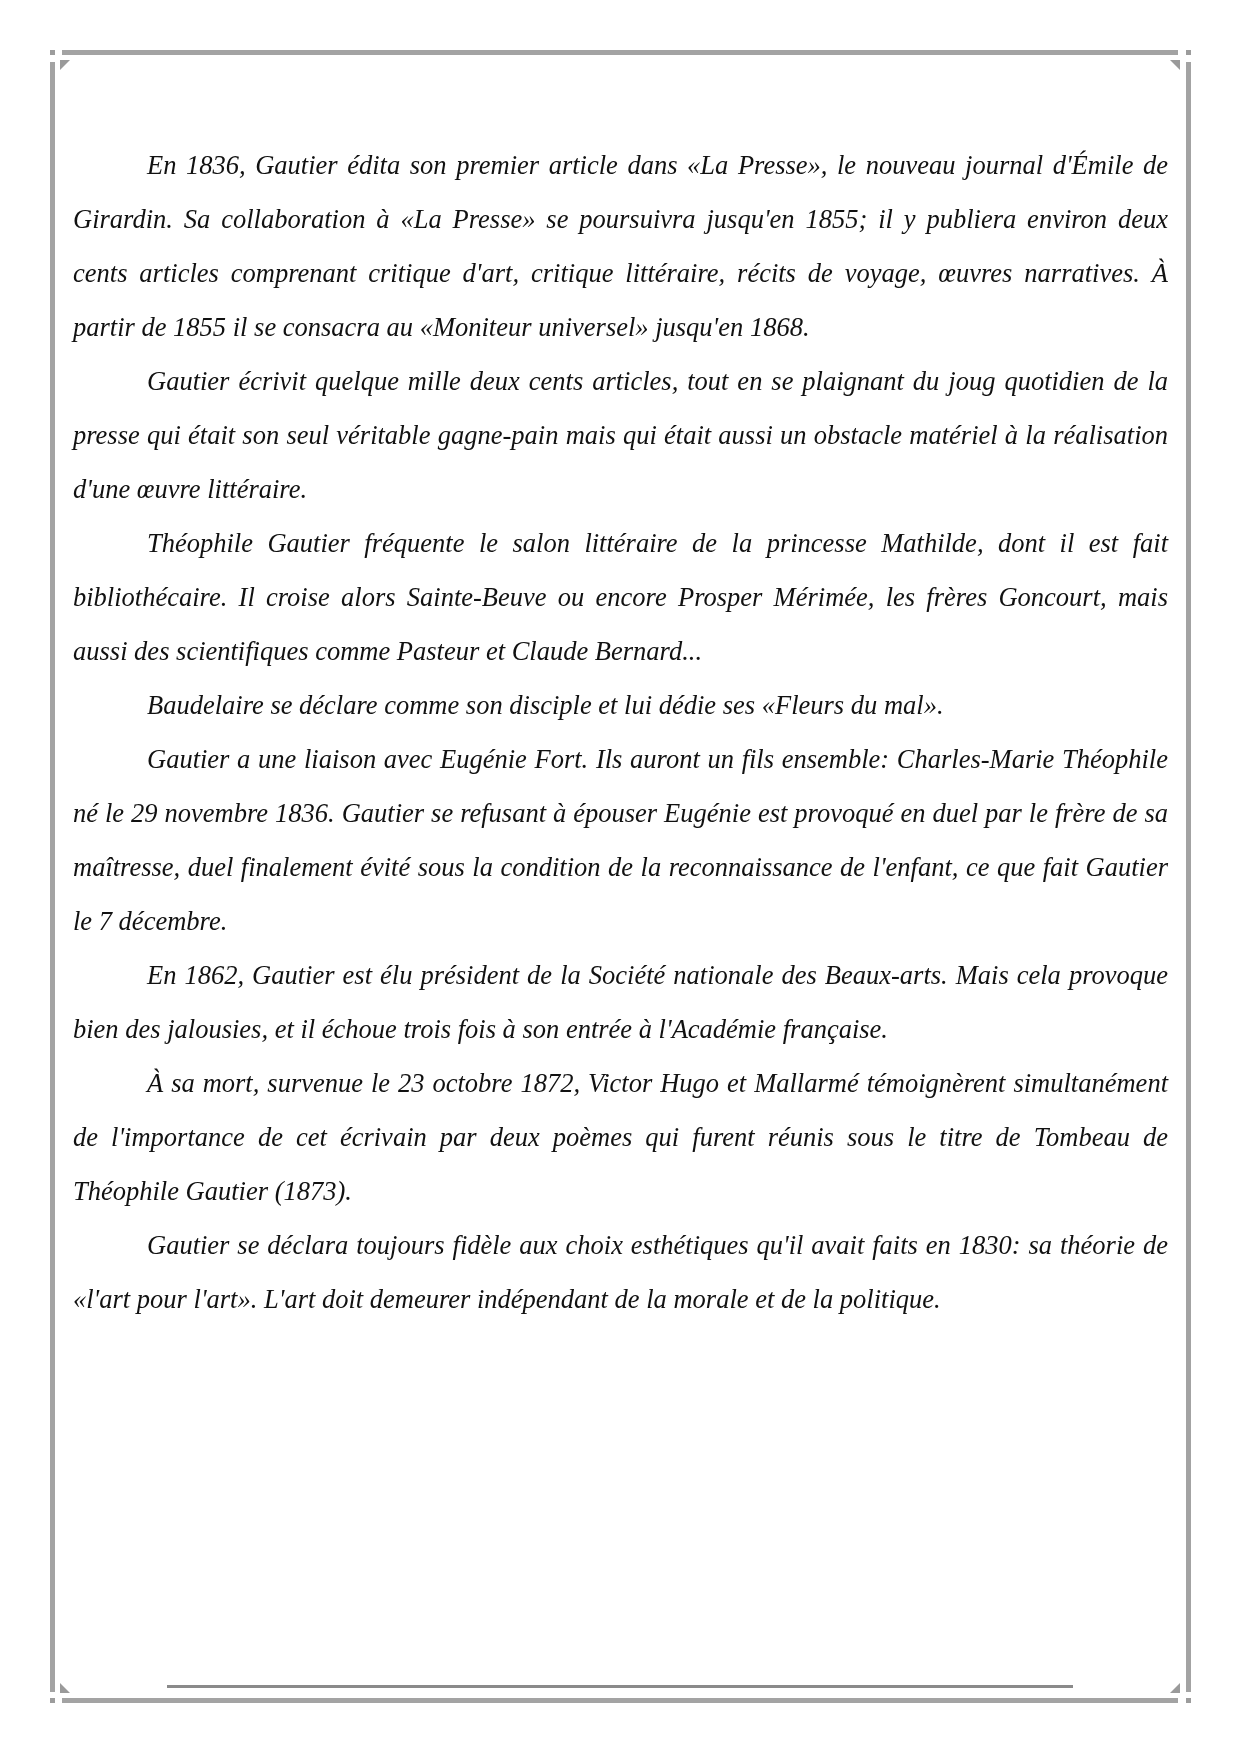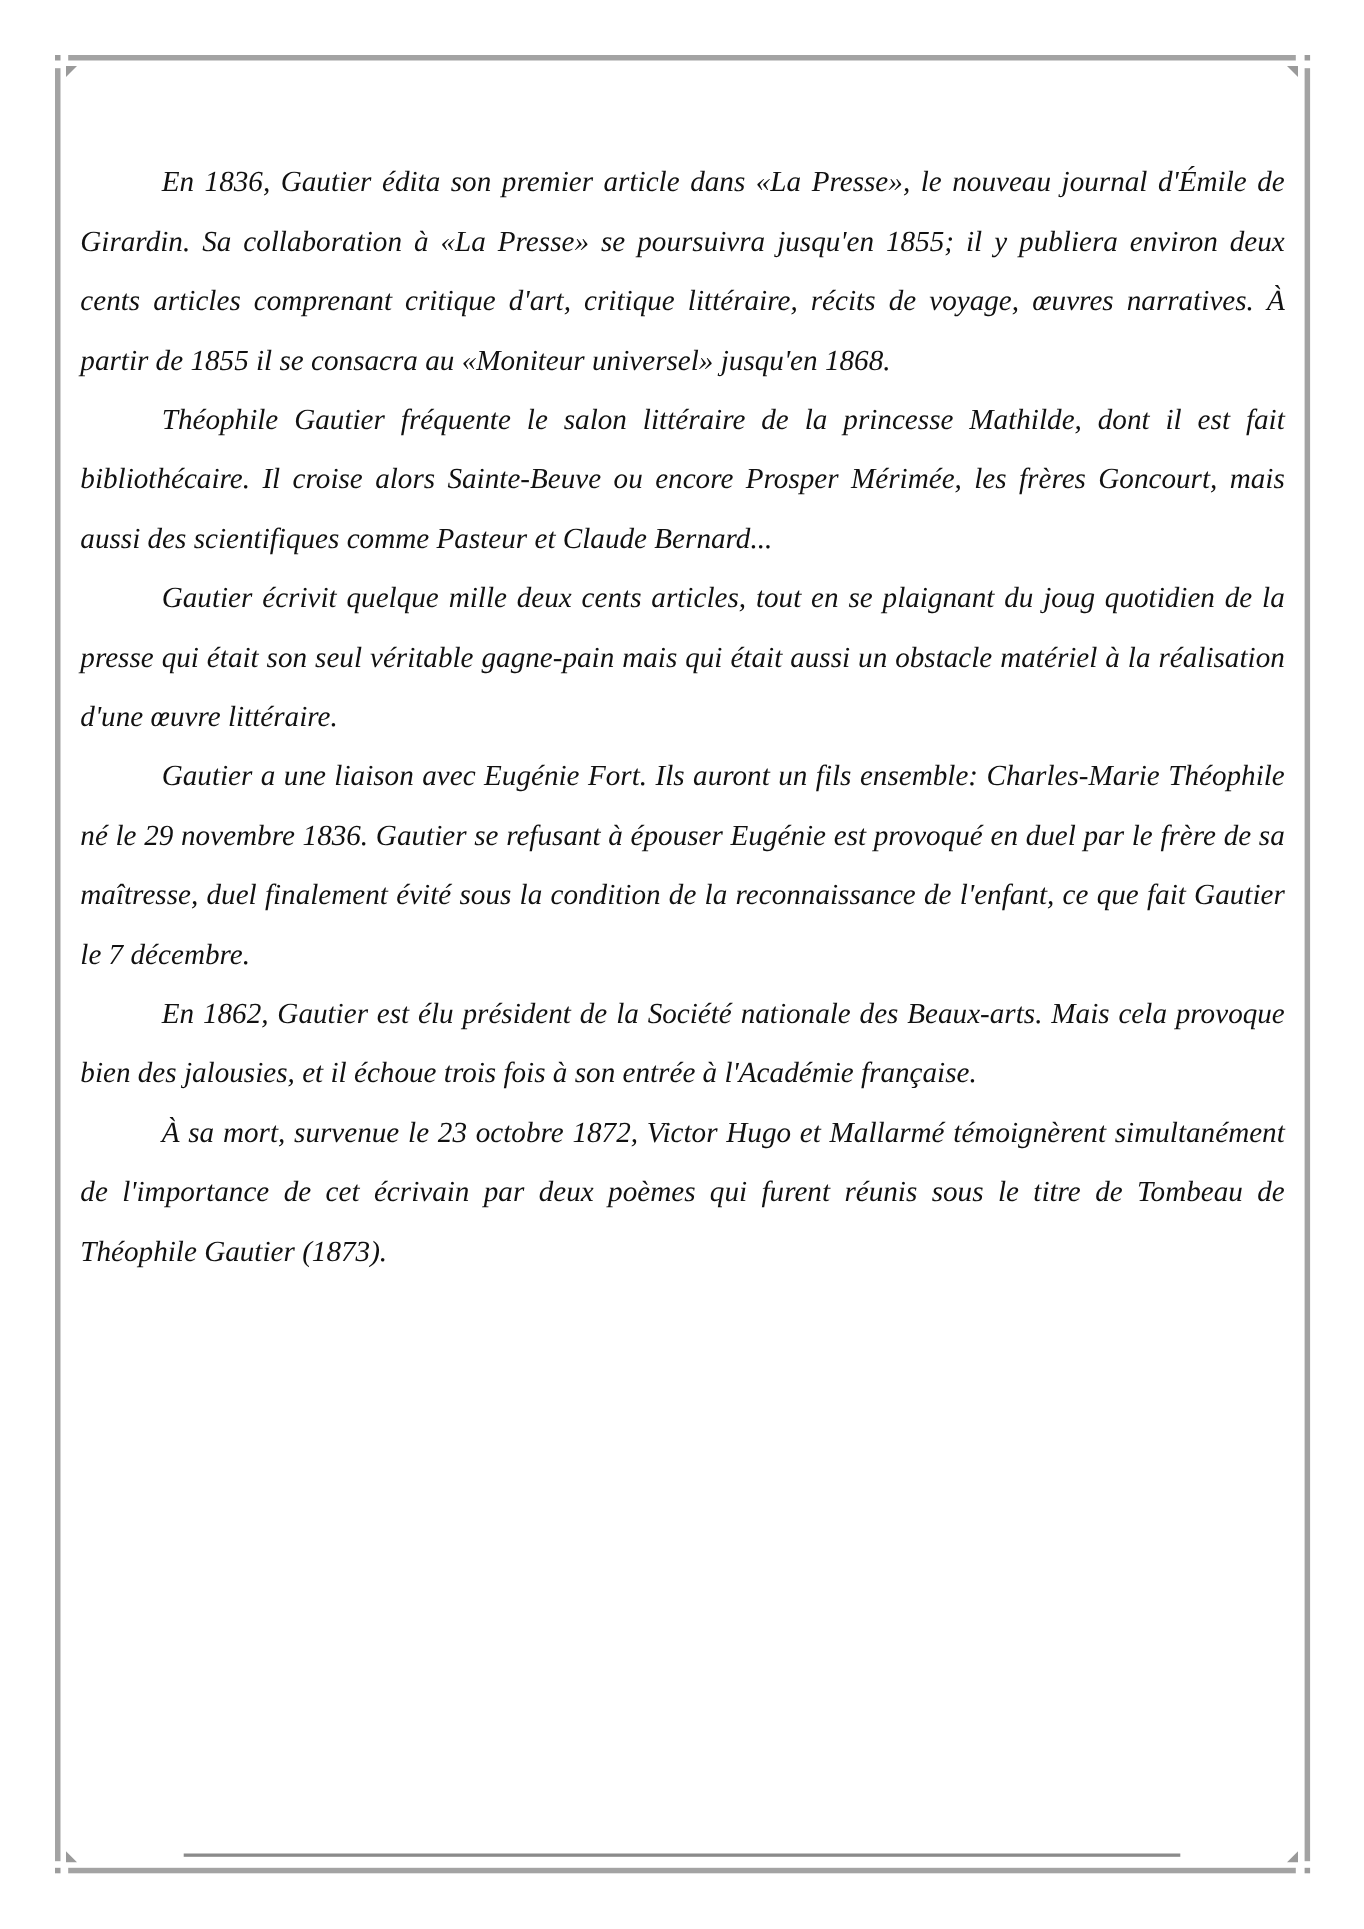--- a/index.html
+++ b/index.html
@@ -49,18 +49,20 @@
 
 <div class="corner-tri tri-tl"></div>
 <div class="corner-tri tri-tr"></div>
 <div class="corner-tri tri-bl"></div>
 <div class="corner-tri tri-br"></div>
 
 <div class="footer-rule"></div>
 
 <div class="content">
   <p>En 1836, Gautier édita son premier article dans «La Presse», le nouveau journal d'Émile de Girardin. Sa collaboration à «La Presse» se poursuivra jusqu'en 1855; il y publiera environ deux cents articles comprenant critique d'art, critique littéraire, récits de voyage, œuvres narratives. À partir de 1855 il se consacra au «Moniteur universel» jusqu'en 1868.</p>
+  <p>Gautier écrivit quelque mille deux cents articles, tout en se plaignant du joug quotidien de la presse qui était son seul véritable gagne-pain mais qui était aussi un obstacle matériel à la réalisation d'une œuvre littéraire.</p>
   <p>Théophile Gautier fréquente le salon littéraire de la princesse Mathilde, dont il est fait bibliothécaire. Il croise alors Sainte-Beuve ou encore Prosper Mérimée, les frères Goncourt, mais aussi des scientifiques comme Pasteur et Claude Bernard...</p>
-  <p>Gautier écrivit quelque mille deux cents articles, tout en se plaignant du joug quotidien de la presse qui était son seul véritable gagne-pain mais qui était aussi un obstacle matériel à la réalisation d'une œuvre littéraire.</p>
+  <p>Baudelaire se déclare comme son disciple et lui dédie ses «Fleurs du mal».</p>
   <p>Gautier a une liaison avec Eugénie Fort. Ils auront un fils ensemble: Charles-Marie Théophile né le 29 novembre 1836. Gautier se refusant à épouser Eugénie est provoqué en duel par le frère de sa maîtresse, duel finalement évité sous la condition de la reconnaissance de l'enfant, ce que fait Gautier le 7 décembre.</p>
   <p>En 1862, Gautier est élu président de la Société nationale des Beaux-arts. Mais cela provoque bien des jalousies, et il échoue trois fois à son entrée à l'Académie française.</p>
   <p>À sa mort, survenue le 23 octobre 1872, Victor Hugo et Mallarmé témoignèrent simultanément de l'importance de cet écrivain par deux poèmes qui furent réunis sous le titre de Tombeau de Théophile Gautier (1873).</p>
+  <p>Gautier se déclara toujours fidèle aux choix esthétiques qu'il avait faits en 1830: sa théorie de «l'art pour l'art». L'art doit demeurer indépendant de la morale et de la politique.</p>
 </div>
 
 </body></html>

